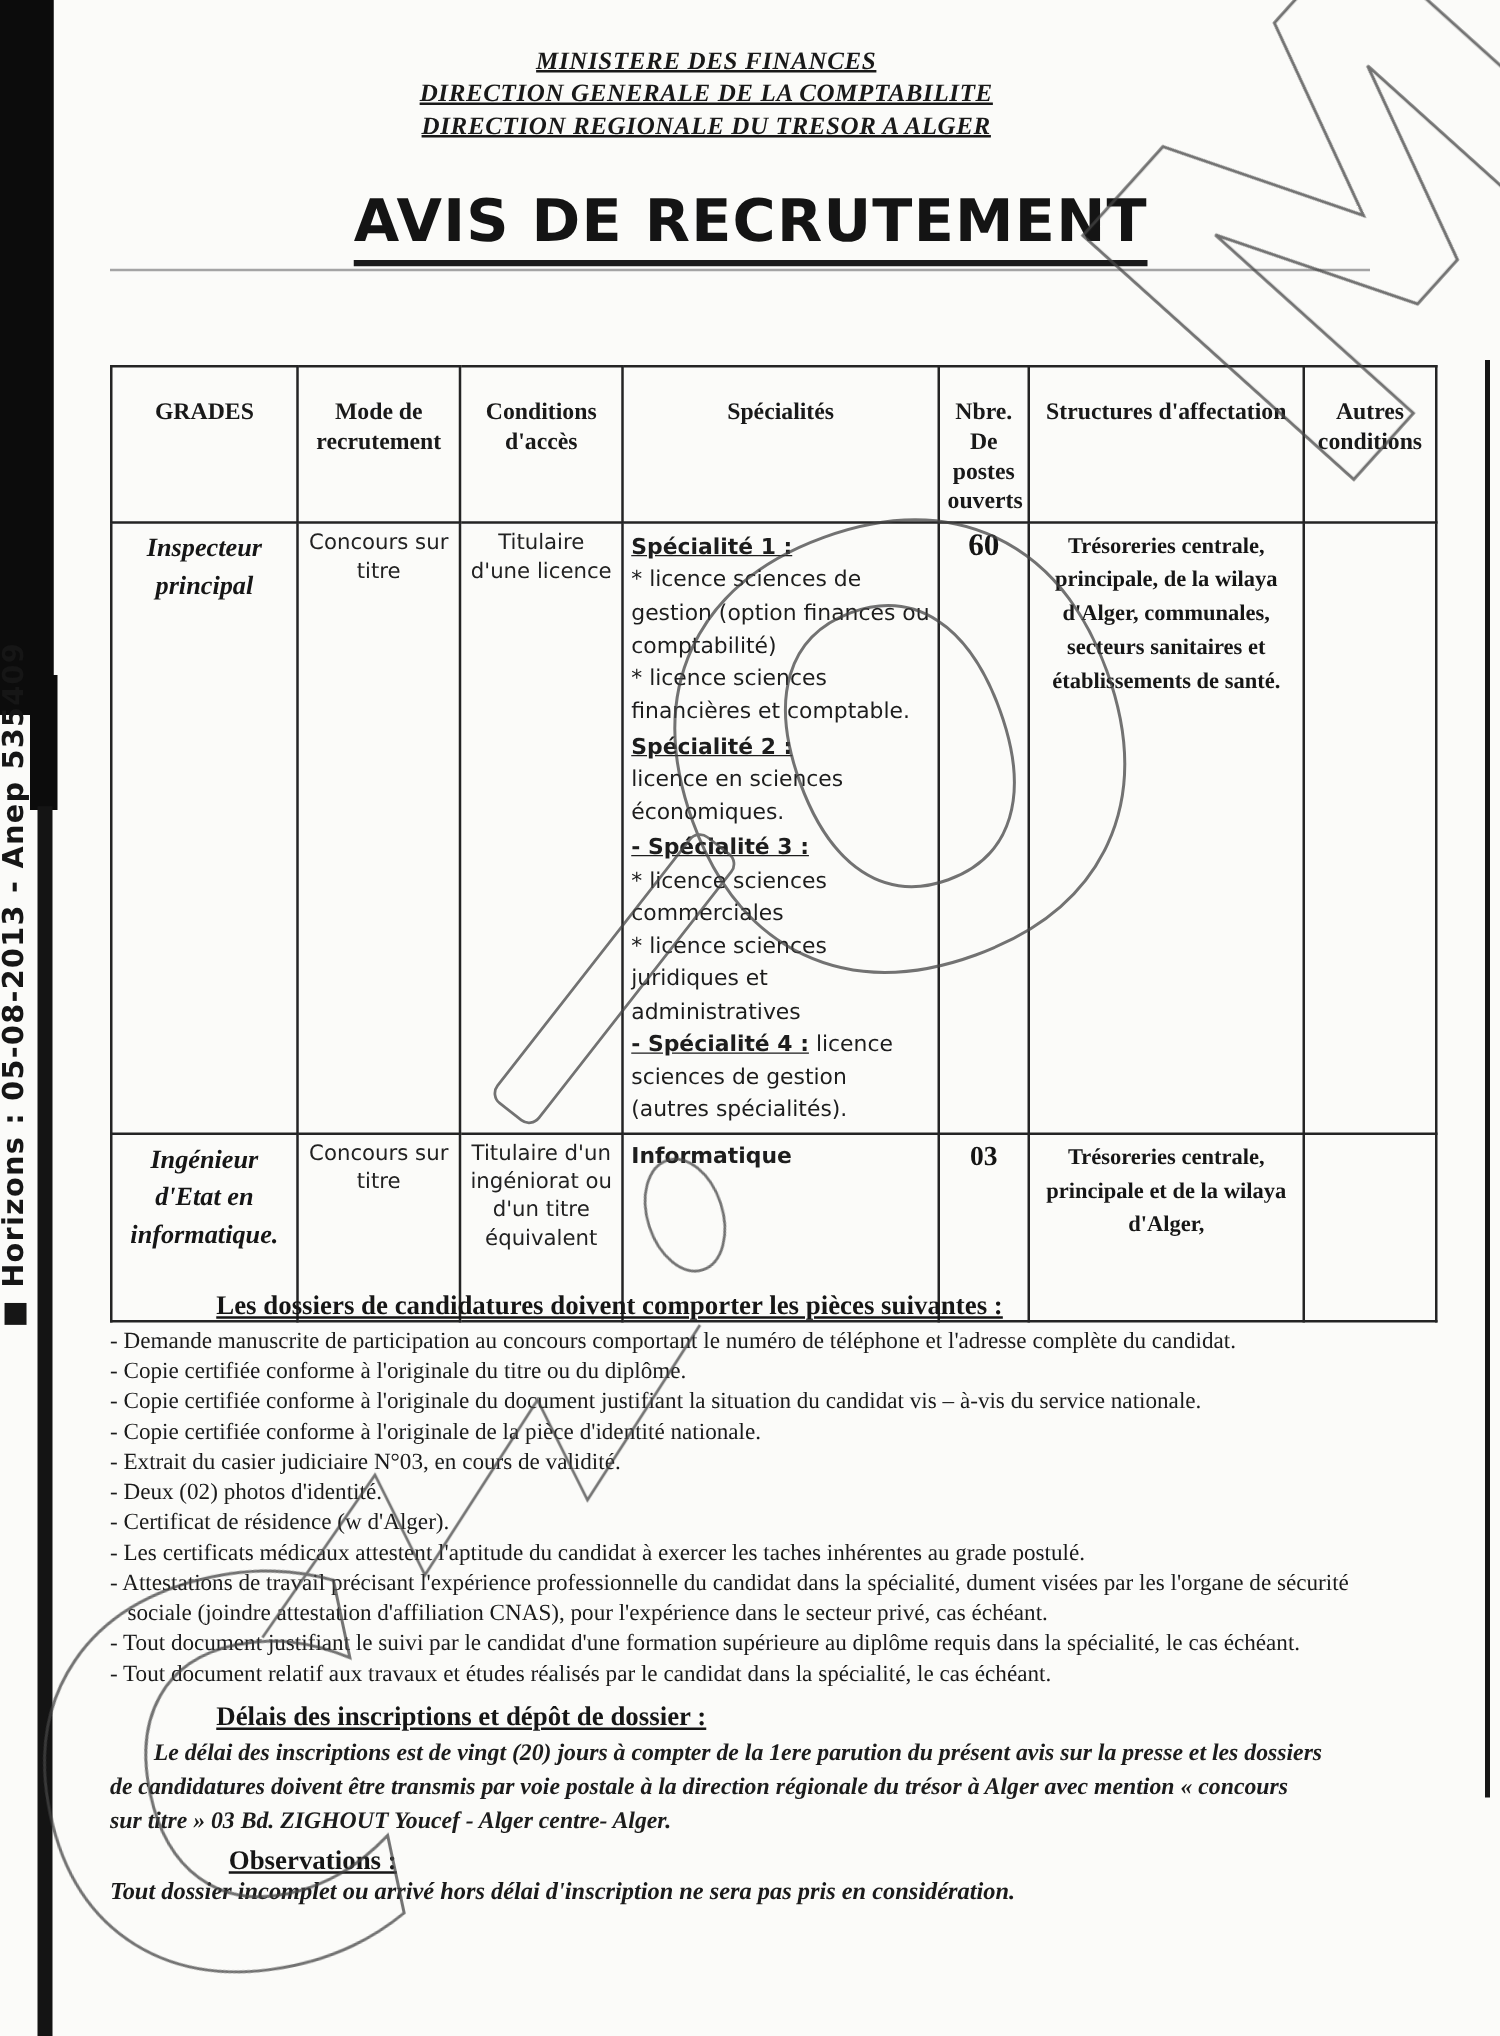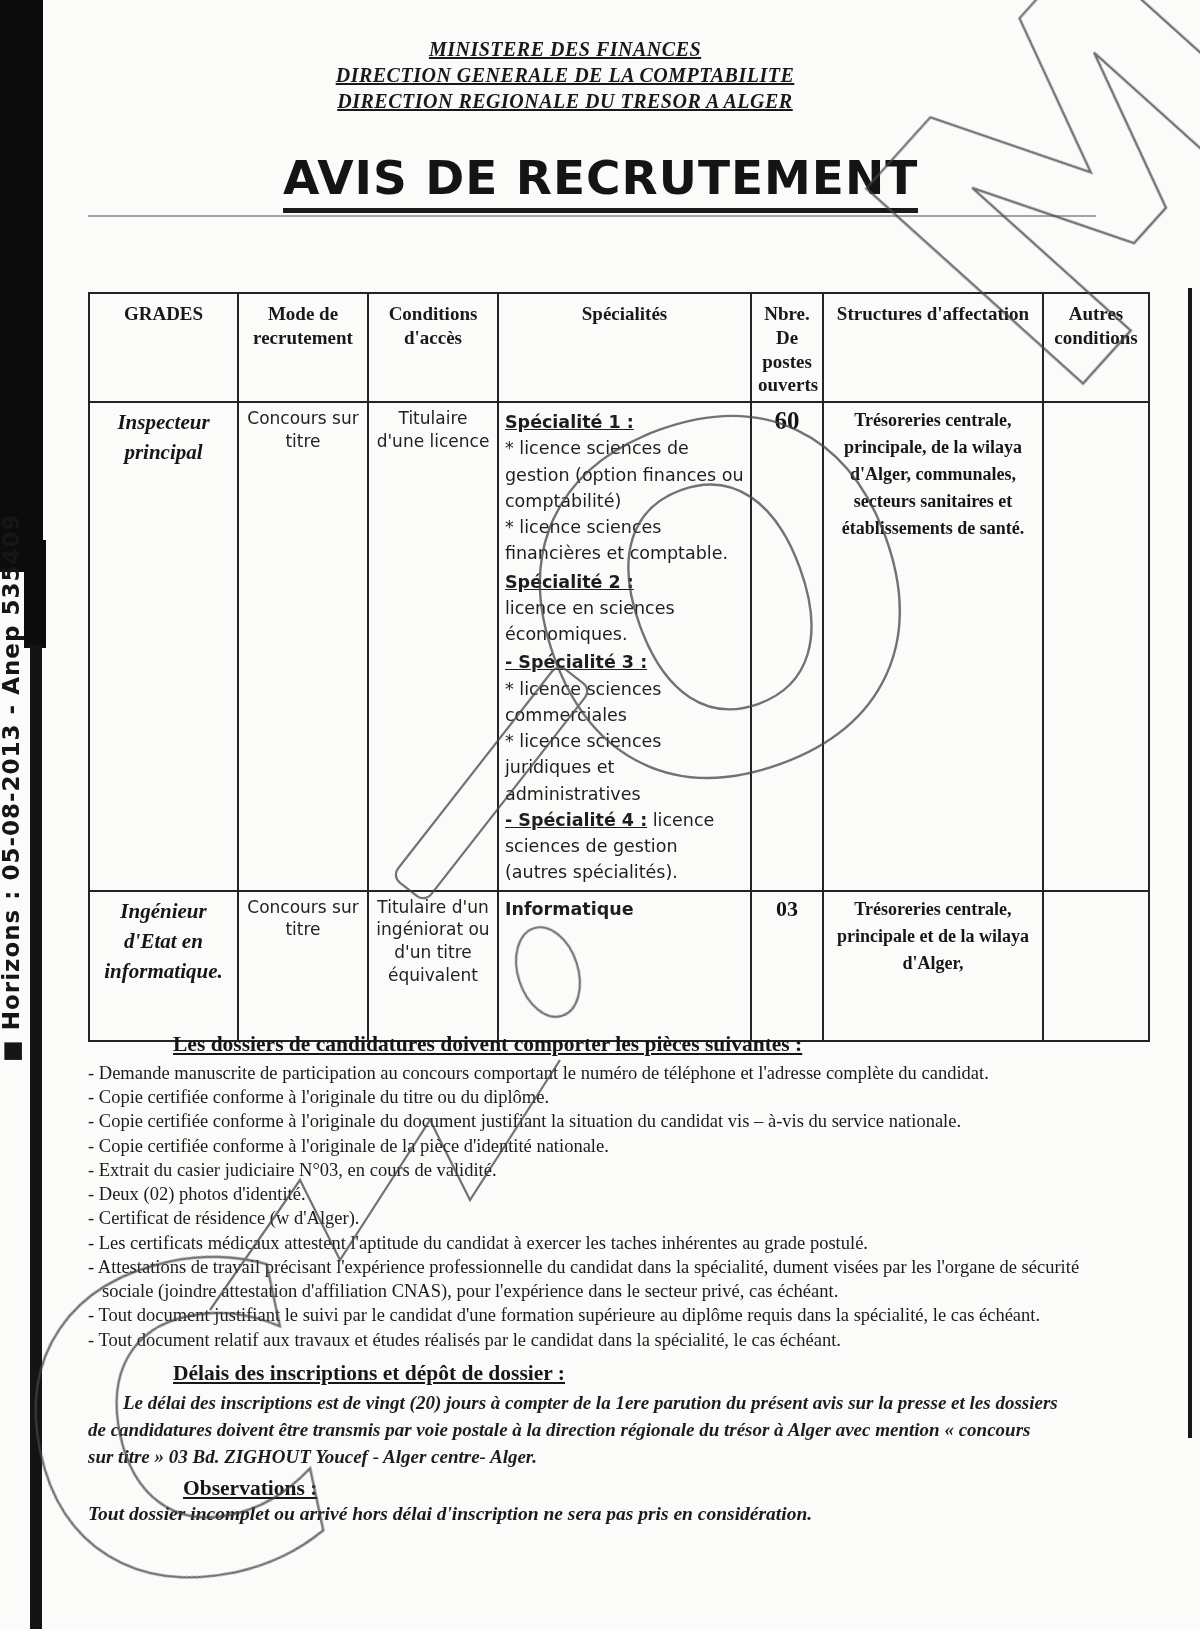--- a/index.html
+++ b/index.html
@@ -38,21 +38,21 @@
     font-weight:bold;font-size:20px;line-height:1.33;text-indent:72px;color:#1a1a1a;
   }
   
   table.grid{
     position:absolute;left:88px;top:292px;width:1060px;
     border-collapse:collapse;table-layout:fixed;
   }
   table.grid th,table.grid td{border:2.5px solid #242424;vertical-align:top;padding:4px 6px;}
   table.grid th{
     font-size:19px;font-weight:bold;text-align:center;vertical-align:top;
-    padding-top:8px;line-height:1.25;color:#191919;
+    padding-top:24px;line-height:1.25;color:#191919;
   }
   th.small-head{font-size:15px;line-height:1.3;padding-top:4px;}
   tr.hdr{height:82px;}
   tr.row1{height:442px;}
   tr.row2{height:150px;}
   td.grade{
     font-weight:bold;font-style:italic;font-size:21px;text-align:center;
     padding-top:14px;line-height:1.45;color:#161616;
   }
   td.mode,td.cond{

